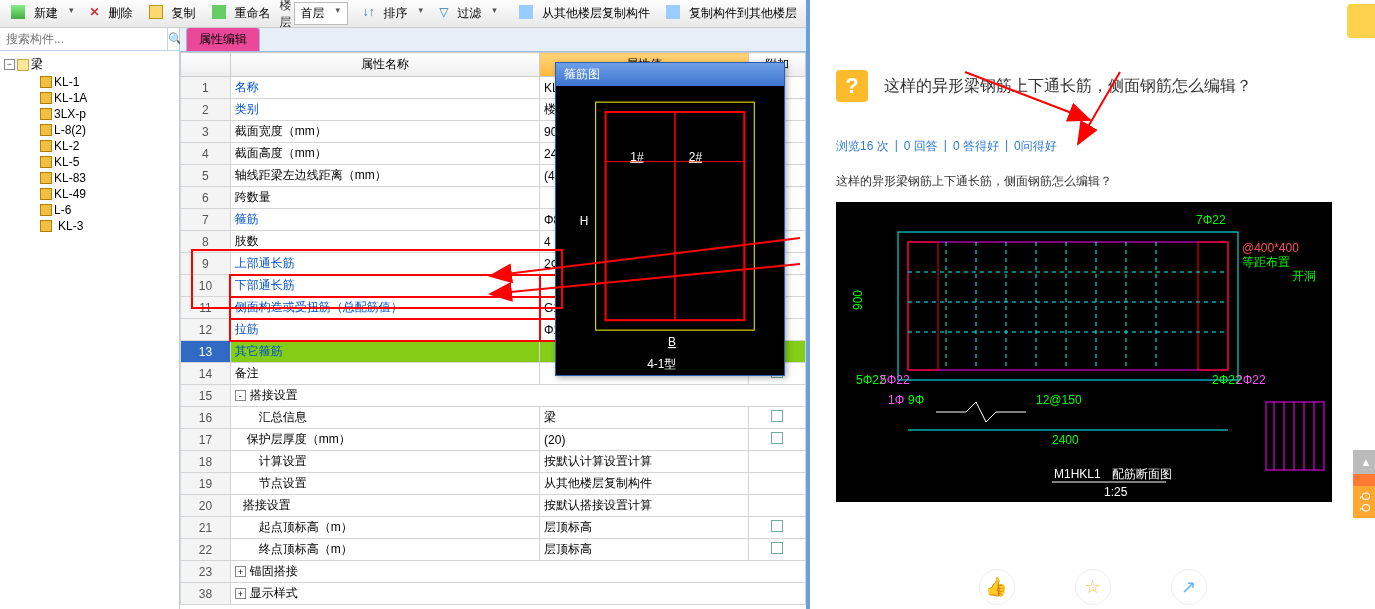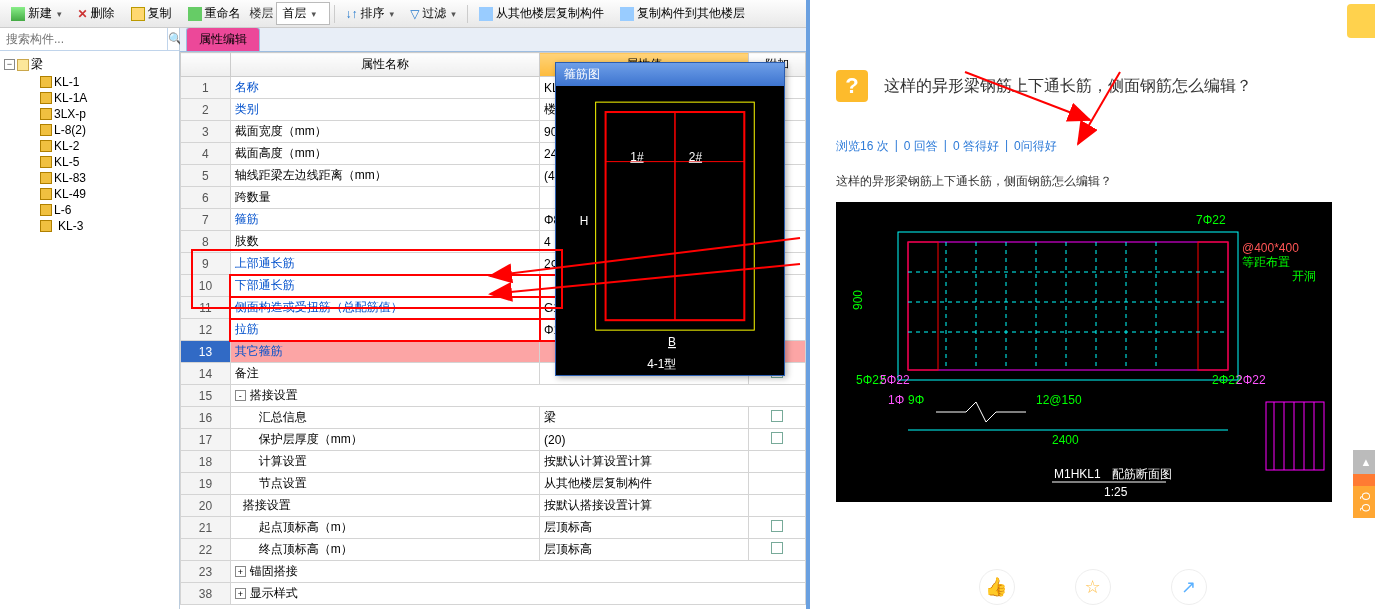--- a/index.html
+++ b/index.html
@@ -1,19 +1,19 @@
 <!DOCTYPE html>
 <html><head>
 <meta charset="utf-8">
 <style>
 * { margin: 0; padding: 0; box-sizing: border-box; font-family: "Microsoft YaHei", SimSun, sans-serif; font-size: 12px; }
 body { display: flex; width: 1375px; height: 609px; background: #fff; overflow: hidden; }
 .left-pane { width: 810px; display: flex; flex-direction: column; border-right: 4px solid #6aa0e0; position: relative; }
 .toolbar { height: 28px; background: linear-gradient(#fdfdfd,#e8e8e8); border-bottom: 1px solid #ccc; display: flex; align-items: center; padding: 0 4px; gap: 2px; }
-.tbtn { display: flex; align-items: center; gap: 3px; padding: 2px 6px; cursor: pointer; border: 1px solid transparent; white-space: nowrap; }
+.tbtn { display: flex; gap: 9px; padding: 2px 6px; cursor: pointer; border: 1px solid transparent; white-space: nowrap; }
 .tico { width: 14px; height: 14px; display: inline-block; }
 .dd { font-size: 9px; color: #555; margin-left: 2px; }
 .sep { width: 1px; height: 18px; background: #ccc; margin: 0 2px; }
 .main-row { flex: 1; display: flex; overflow: hidden; }
 .tree-pane { width: 180px; border-right: 1px solid #bcd; display: flex; flex-direction: column; }
 .search-row { display: flex; border-bottom: 1px solid #c0d4eb; }
 .search-row input { flex: 1; border: none; padding: 4px 6px; outline: none; color: #888; }
 .search-btn { width: 22px; display: flex; align-items: center; justify-content: center; border-left: 1px solid #c0d4eb; cursor: pointer; color: #2a7; }
 .tree { flex: 1; padding: 4px 2px; overflow: auto; }
 .tnode { display: flex; align-items: center; gap: 2px; padding: 1px 2px; cursor: pointer; white-space: nowrap; }
@@ -25,21 +25,21 @@
 .tab-row { height: 24px; background: #e8eef7; border-bottom: 1px solid #9dbde0; display: flex; align-items: end; padding-left: 6px; }
 .tab { padding: 3px 12px; background: #ec4899; border: 1px solid #9dbde0; border-bottom: none; border-radius: 4px 4px 0 0; }
 .grid-wrap { flex: 1; overflow: auto; position: relative; }
 table.grid { border-collapse: collapse; width: 100%; }
 .grid th { background: linear-gradient(#fefefe,#eee); border: 1px solid #ccc; padding: 3px 4px; font-weight: normal; }
 .grid th.val { background: linear-gradient(#ffd37a,#fdbb3c); }
 .grid td { border: 1px solid #d4d4d4; padding: 2px 4px; height: 18px; }
 .grid td.rn { background: #f4f4f4; text-align: center; color: #555; width: 30px; }
 .grid td.rn.selrn { background: #316ac5; color: #fff; }
 .grid tr.blue td.name { color: #0050cc; }
-.grid tr.selrow td { background: #fca5a5; color: #fff; }
+.grid tr.selrow td { background: #84cc16; color: #fff; }
 .grid td.chk { text-align: center; width: 34px; }
 .chkbox { width: 12px; height: 12px; border: 1px solid #7a9; display: inline-block; }
 .exp-cell { display: flex; align-items: center; gap: 4px; }
 .expbox { width: 11px; height: 11px; border: 1px solid #888; display: flex; align-items: center; justify-content: center; font-size: 9px; }
 .ellbtn { float: right; border: 1px solid #888; padding: 0 3px; background: #eee; font-weight: bold; cursor: pointer; }
 .floating-window { position: absolute; top: 62px; left: 555px; width: 230px; height: 314px; border: 1px solid #2a5db0; background: #000; box-shadow: 2px 2px 6px rgba(0,0,0,.3); }
 .fw-title { background: linear-gradient(#6e9fe8,#3d74cf); color: #fff; padding: 3px 8px; font-size: 12px; }
 .fw-body { position: relative; width: 100%; height: calc(100% - 22px); }
 .arrow-svg { position: absolute; top: 28px; left: 180px; width: 640px; height: 580px; pointer-events: none; }
 .right-pane { flex: 1; padding: 20px 26px; position: relative; overflow: hidden; }
@@ -283,21 +283,21 @@
                 </td>
               </tr>
               <tr>
                 <td class="rn">16</td>
                 <td class="name" style="padding-left:28px">汇总信息</td>
                 <td>梁</td>
                 <td class="chk"><span class="chkbox"></span></td>
               </tr>
               <tr>
                 <td class="rn">17</td>
-                <td class="name" style="padding-left:28px">保护层厚度（mm）</td>
+                <td class="name" style="padding-left:16px">保护层厚度（mm）</td>
                 <td>(20)</td>
                 <td class="chk"><span class="chkbox"></span></td>
               </tr>
               <tr>
                 <td class="rn">18</td>
                 <td class="name" style="padding-left:28px">计算设置</td>
                 <td>按默认计算设置计算</td>
                 <td class="chk"></td>
               </tr>
               <tr>

